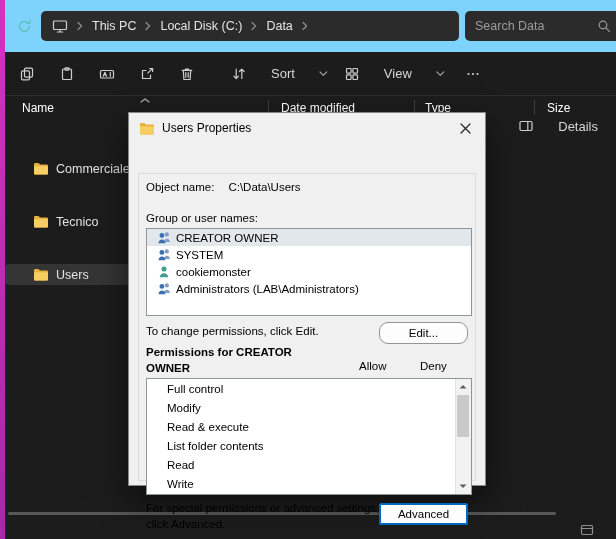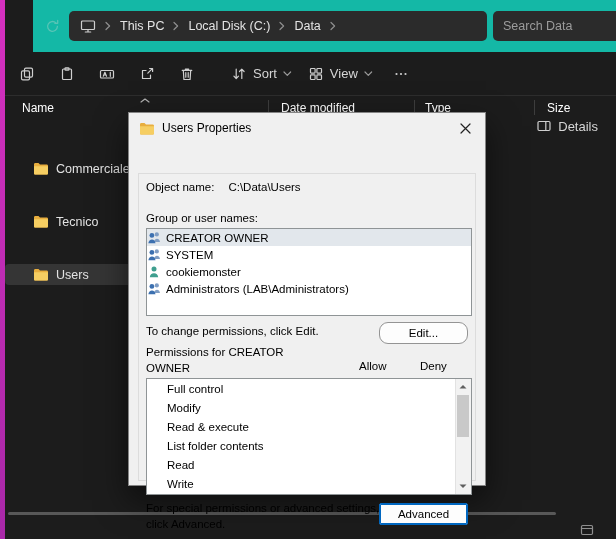--- a/index.html
+++ b/index.html
@@ -4,37 +4,37 @@
 <style>
   html,body{margin:0;padding:0;background:#101010;}
   .screen{position:relative;width:616px;height:539px;overflow:hidden;background:#1c1c1c;
           font-family:"Liberation Sans",sans-serif;}
 
   
   .accent-strip{position:absolute;left:0;top:0;width:5px;height:539px;
                 background:linear-gradient(180deg,#d630c0,#a828a8);z-index:6;}
 
   
-  .topbar{position:absolute;left:5px;top:0;right:0;height:52px;background:#14b8a6;margin-left:28px;}
+  .topbar{position:absolute;left:5px;top:0;right:0;height:52px;background:#7dd3fc;}
   .refresh-btn{position:absolute;left:6px;top:13px;width:26px;height:26px;border:none;background:none;
                padding:0;display:flex;align-items:center;justify-content:center;cursor:pointer;color:#58c4b6;}
   .addressbar{position:absolute;left:36px;top:11px;width:418px;height:30px;background:#2b2b2b;
               border-radius:5px;display:flex;align-items:center;gap:9px;padding:0 11px;
               box-sizing:border-box;color:#e4e4e4;font-size:12.5px;}
   .crumb{cursor:pointer;white-space:nowrap;}
   .chev{display:flex;color:#8f8f8f;}
   .searchbox{position:absolute;left:460px;top:11px;width:156px;height:30px;background:#2b2b2b;
              border-radius:5px 0 0 5px;display:flex;align-items:center;justify-content:space-between;
              padding:0 10px;box-sizing:border-box;color:#9c9c9c;font-size:12.5px;}
 
   
   .toolbar{position:absolute;left:5px;top:52px;right:0;height:44px;display:flex;align-items:center;
            border-bottom:1px solid #2d2d2d;color:#d2d2d2;padding-left:2px;box-sizing:border-box;}
   .tbtn{height:34px;min-width:40px;border:none;background:none;color:#cfcfcf;display:flex;
-        align-items:center;justify-content:center;gap:6px;border-radius:4px;font-size:13px;
+        align-items:center;justify-content:center;gap:24px;border-radius:4px;font-size:13px;
         font-family:inherit;padding:0 8px;cursor:pointer;}
   .tbtn .lbl{color:#d6d6d6;}
   .gap{width:16px;}
   .details-btn{position:absolute;right:10px;top:57px;}
 
   
   .colheaders{position:absolute;left:5px;top:97px;right:0;height:22px;font-size:12px;color:#ffffff;}
   .colheaders .hd{position:absolute;top:4px;cursor:pointer;}
   .col-sep{position:absolute;top:3px;width:1px;height:15px;background:#3d3d3d;}
   .sort-caret{position:absolute;left:135px;top:1px;color:#b0b0b0;}
@@ -62,30 +62,30 @@
   .tab{padding:3px 8px 4px;font-size:11.5px;background:#f0f0f0;border:1px solid #d9d9d9;border-left:none;
        cursor:pointer;white-space:nowrap;}
   .tab:first-child{border-left:1px solid #d9d9d9;}
   .tab.active{background:#fdfdfd;margin-top:-2px;padding:5px 9px 6px;border-bottom:none;border-left:1px solid #d9d9d9;}
   .tabpage{position:absolute;left:9px;right:9px;top:60px;bottom:4px;border:1px solid #dcdcdc;background:#f0f0f0;}
 
   .objrow{position:absolute;left:7px;top:7px;display:flex;gap:14px;font-size:11.5px;}
   .group-label{position:absolute;left:7px;top:38px;font-size:11.5px;}
   .glist{position:absolute;left:7px;top:54px;width:324px;height:86px;background:#fff;
          border:1px solid #8f9496;overflow:hidden;}
-  .grow{display:flex;align-items:center;gap:5px;height:17px;padding:0 0;font-size:11.5px;cursor:pointer;}
+  .grow{display:flex;align-items:center;gap:5px;height:17px;padding:0 10px;font-size:11.5px;cursor:pointer;}
   .grow.sel{background:#e2e7ec;}
 
   .edit-hint{position:absolute;left:7px;top:151px;font-size:11.5px;}
   .btn{position:absolute;width:89px;height:22px;background:#fdfdfd;border:1px solid #949494;
        font-size:11.5px;font-family:inherit;border-radius:2px;cursor:pointer;color:#000;}
   .edit-btn{left:240px;top:148px;border-radius:9px;}
   .adv-btn{left:240px;top:329px;border:1px solid #0067c0;box-shadow:inset 0 0 0 1px #0067c0;}
 
-  .perm-label{position:absolute;left:7px;top:171px;width:165px;font-size:11.5px;line-height:1.35;}
+  .perm-label{position:absolute;left:7px;top:171px;width:165px;font-size:11.5px;line-height:1.35;font-weight:bold;}
   .allow-hd{position:absolute;left:220px;top:186px;font-size:11.5px;}
   .deny-hd{position:absolute;left:281px;top:186px;font-size:11.5px;}
   .plist{position:absolute;left:7px;top:204px;width:324px;height:115px;background:#fff;
          border:1px solid #8f9496;overflow:hidden;}
   .prow{height:19px;display:flex;align-items:center;padding-left:20px;font-size:11.5px;}
   .vscroll{position:absolute;right:0;top:0;bottom:0;width:15px;background:#f2f2f2;border-left:1px solid #e2e2e2;}
   .varrow{position:absolute;left:0;width:14px;height:15px;display:flex;align-items:center;justify-content:center;
           color:#5f5f5f;cursor:pointer;}
   .varrow.up{top:0;} .varrow.down{bottom:0;}
   .vthumb{position:absolute;left:1px;top:16px;width:12px;height:42px;background:#c9c9c9;cursor:pointer;}

